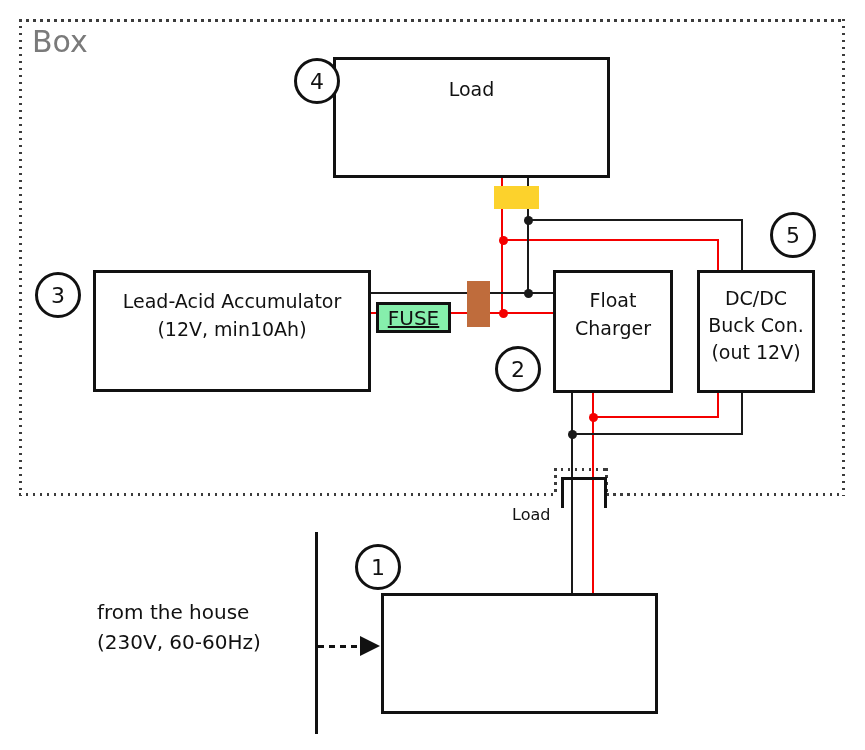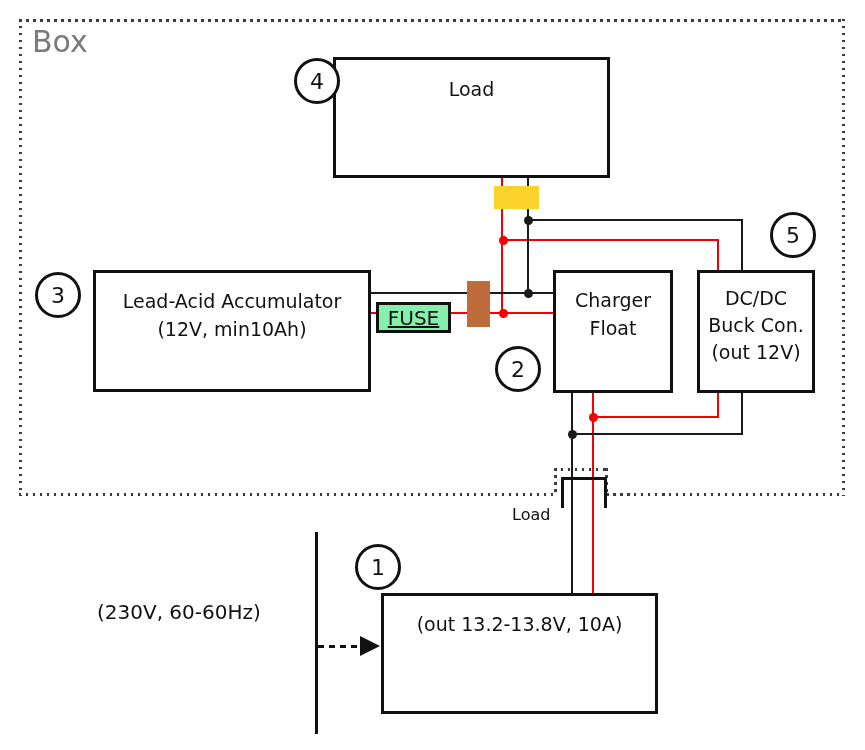--- a/index.html
+++ b/index.html
@@ -96,32 +96,31 @@
   <div class="cbox" style="left:93px;top:270px;width:278px;height:122px;padding-top:14px;">
     <div>Lead-Acid Accumulator</div>
     <div>(12V, min10Ah)</div>
   </div>
 
   <div class="fusebox" style="left:376px;top:302px;width:75px;height:31px;">
     <span>FUSE</span>
   </div>
 
   <div class="cbox" style="left:553px;top:270px;width:120px;height:123px;padding-top:13px;">
+    <div>Float</div>
     <div>Charger</div>
-    <div>Float</div>
   </div>
 
   <div class="cbox" style="left:697px;top:270px;width:118px;height:123px;padding-top:12px;line-height:27px;">
     <div>DC/DC</div>
     <div>Buck Con.</div>
     <div>(out 12V)</div>
   </div>
 
   <div class="cbox" style="left:381px;top:593px;width:277px;height:121px;padding-top:14px;">
-    <div>(out 13.2-13.8V, 10A)</div>
   </div>
 
   <div class="ncircle" style="left:355px;top:544px;">
     <span>1</span>
   </div>
   <div class="ncircle" style="left:495px;top:346px;">
     <span>2</span>
   </div>
   <div class="ncircle" style="left:35px;top:272px;">
     <span>3</span>
@@ -133,18 +132,19 @@
     <span>5</span>
   </div>
 
   <div class="black-bar" style="left:561px;top:477px;width:46px;height:3px;"></div>
   <div class="black-bar" style="left:561px;top:477px;width:3px;height:31px;"></div>
   <div class="black-bar" style="left:604px;top:477px;width:3px;height:31px;"></div>
   <div class="plug-label">Load</div>
 
   <div class="black-bar" style="left:315px;top:532px;width:3px;height:202px;"></div>
   <div class="house-text">
+    <div>from the house</div>
     <div>(230V, 60-60Hz)</div>
   </div>
   <div class="dash-line"></div>
   <div class="arrow-head"></div>
 
 </div>
 
 </body></html>

